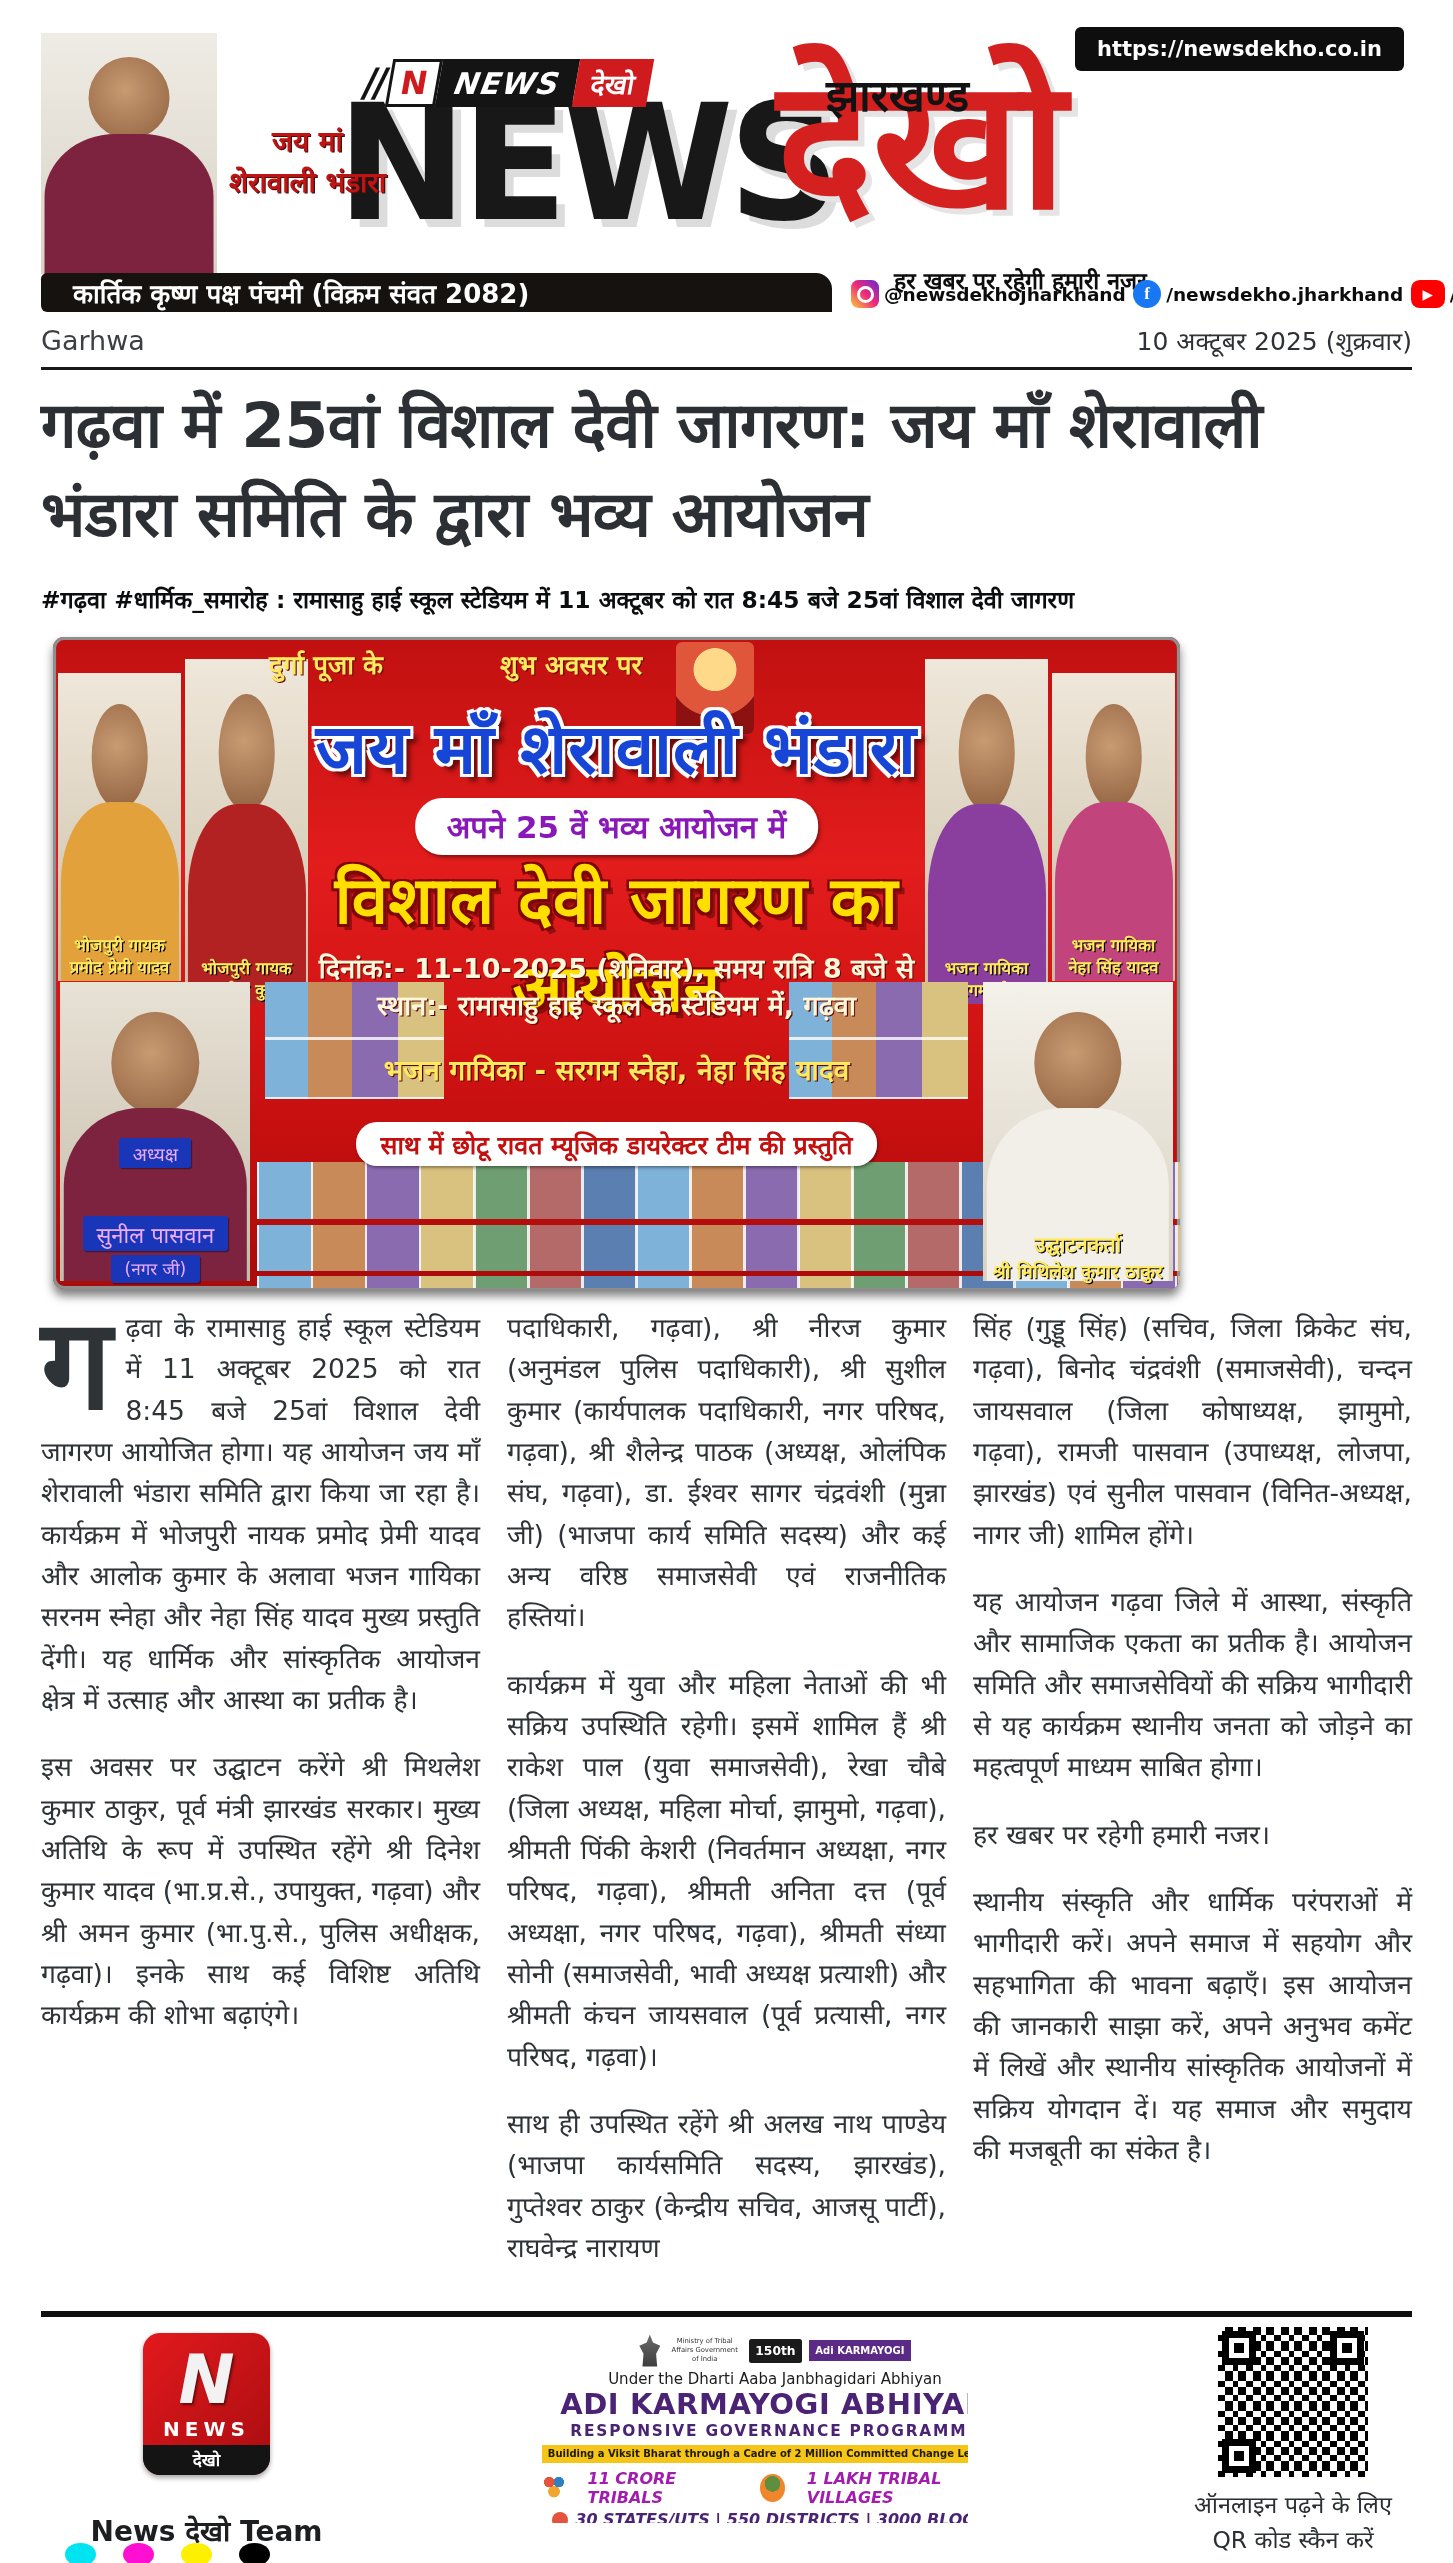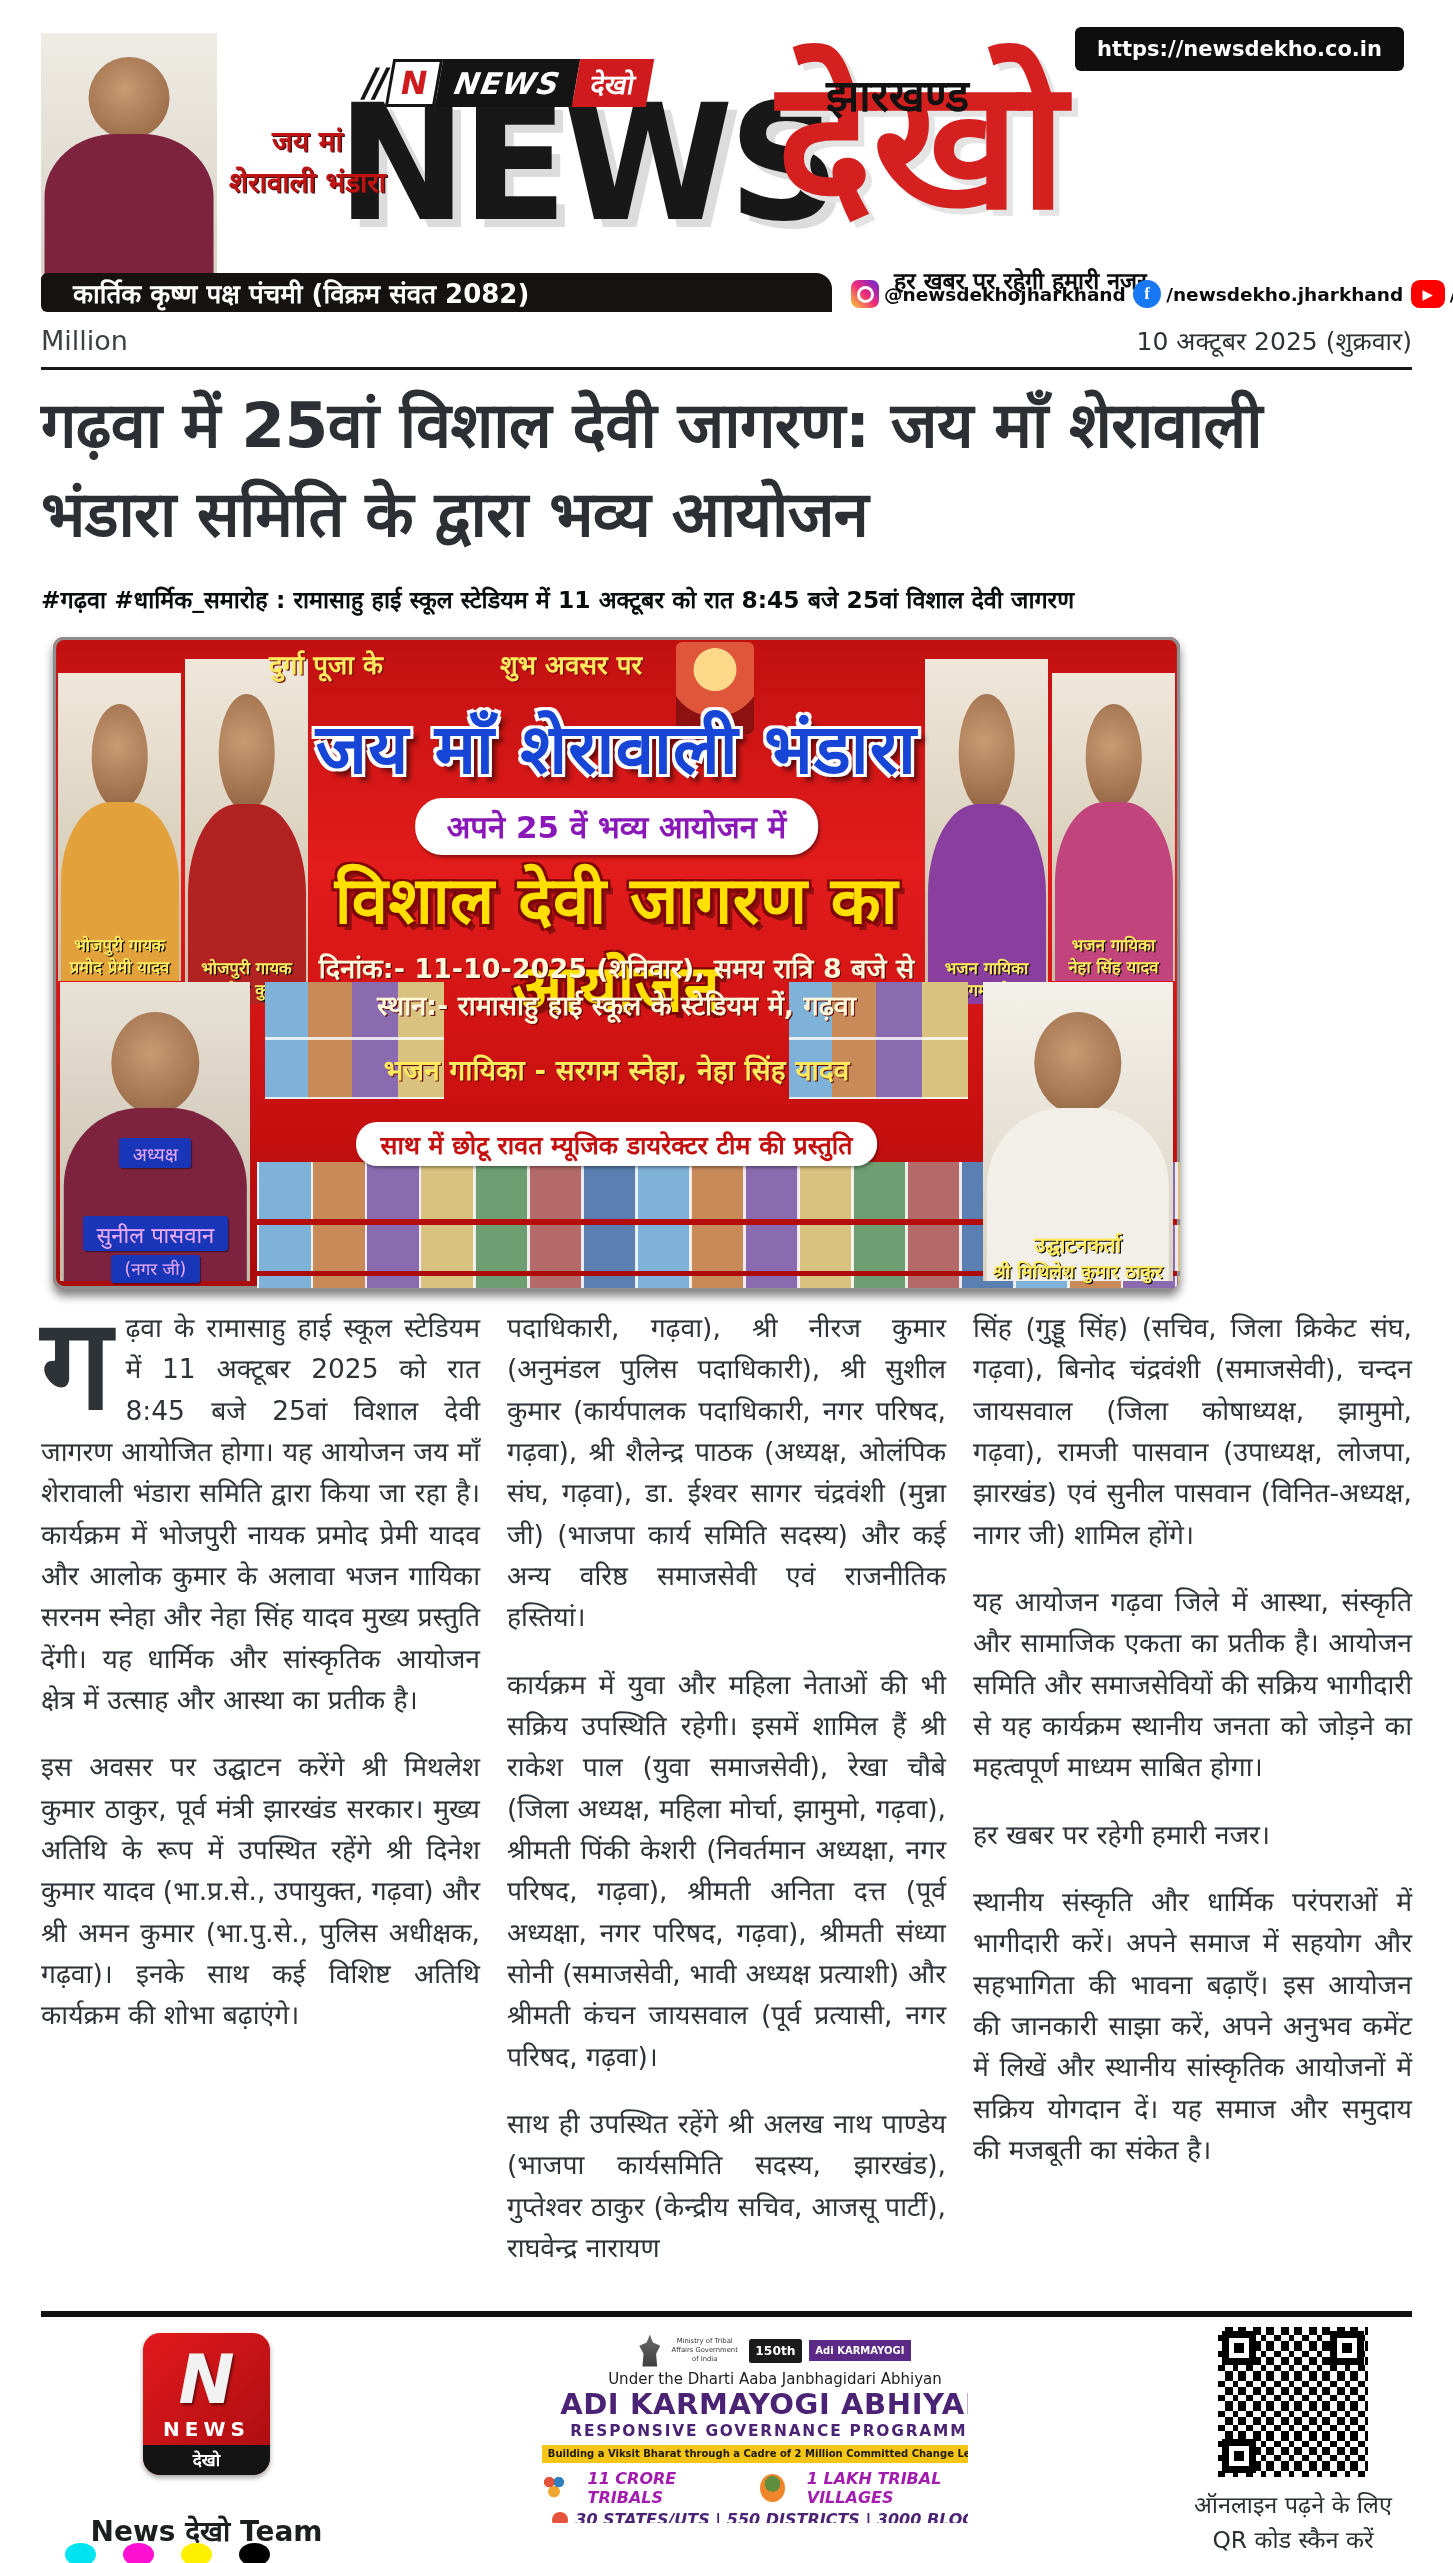--- a/index.html
+++ b/index.html
@@ -219,21 +219,21 @@
       <span class="handle">/newsdekho.jharkhand</span>
     </span>
     <span class="social-item">
       <span class="ic ic-yt">▶</span>
       <span class="handle">/newsdekho.jharkhand</span>
     </span>
 
   </div>
 
   <div class="location-row">
-    <span class="location">Million</span>
+    <span class="location">Garhwa</span>
     <span class="date">10 अक्टूबर 2025 (शुक्रवार)</span>
   </div>
   <div class="rule1"></div>
 
   <h1 class="headline">गढ़वा में 25वां विशाल देवी जागरण: जय माँ शेरावाली भंडारा समिति के द्वारा भव्य आयोजन</h1>
   <div class="subheadline">#गढ़वा #धार्मिक_समारोह : रामासाहु हाई स्कूल स्टेडियम में 11 अक्टूबर को रात 8:45 बजे 25वां विशाल देवी जागरण</div>
 
   <div class="poster">
     <div class="p-top">
       <span>दुर्गा पूजा के</span>

